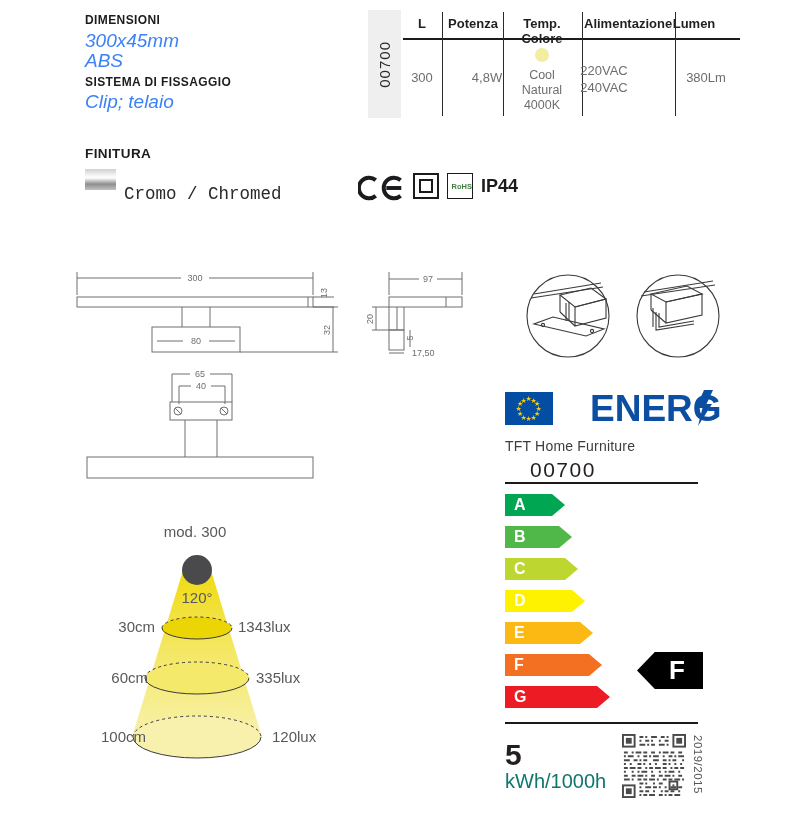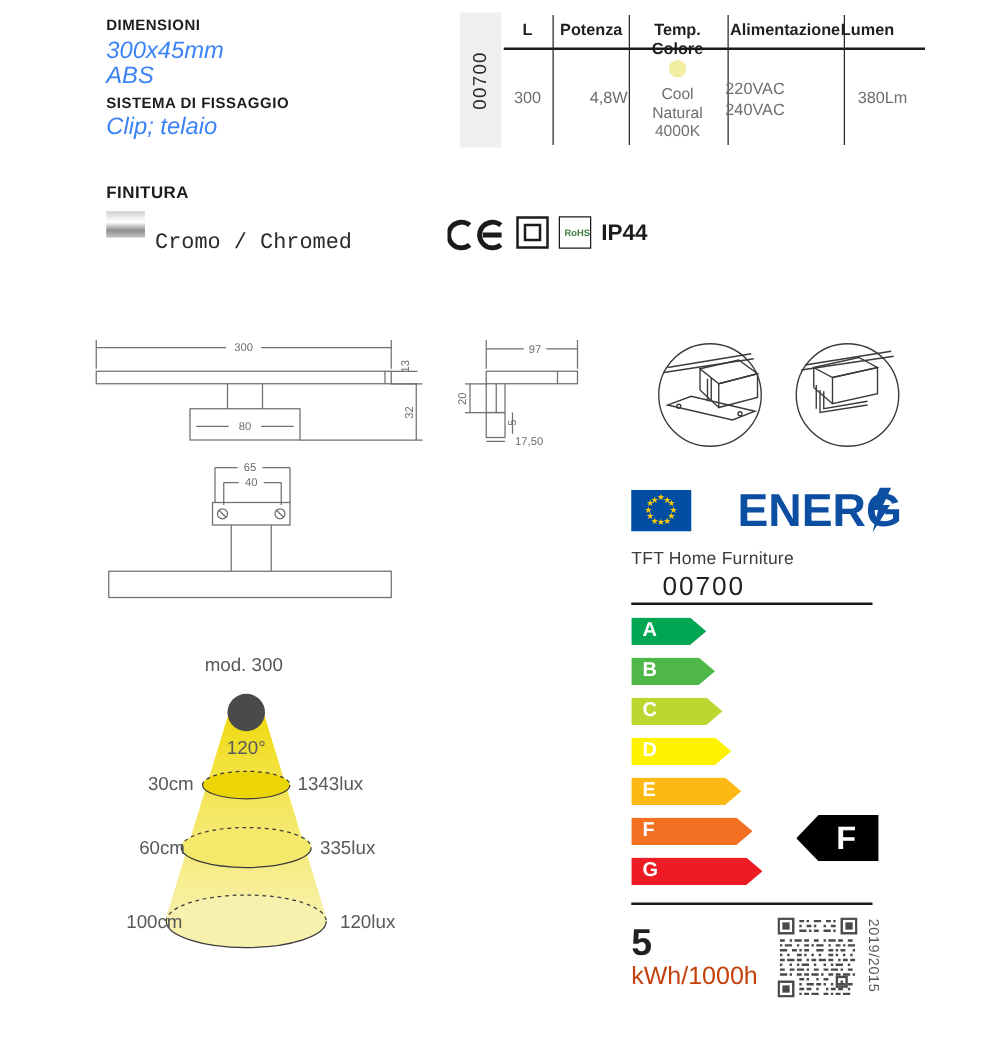--- a/index.html
+++ b/index.html
@@ -35,21 +35,21 @@
   .elabel-line{height:2px;background:#1a1a1a;}
   .energy-row{height:22px;margin-bottom:10px;color:#fff;font-weight:bold;font-size:16px;
       line-height:22px;padding-left:9px;box-sizing:border-box;
       clip-path:polygon(0 0, calc(100% - 13px) 0, 100% 50%, calc(100% - 13px) 100%, 0 100%);}
   .r-a{width:60px;} .r-b{width:67px;} .r-c{width:73px;} .r-d{width:80px;}
   .r-e{width:88px;} .r-f{width:97px;} .r-g{width:105px;}
   .black-pointer{width:66px;height:37px;background:#000;color:#fff;font-weight:bold;font-size:26px;
       line-height:37px;text-align:center;padding-left:14px;box-sizing:border-box;
       clip-path:polygon(0 50%, 27% 0, 100% 0, 100% 100%, 27% 100%);}
   .kwh-num{font-weight:bold;font-size:30px;color:#231f20;line-height:30px;}
-  .kwh-unit{font-size:20px;color:#c2410c;}
+  .kwh-unit{font-size:20px;color:#0f766e;}
   .reg-vert{writing-mode:vertical-rl;font-size:11.5px;color:#55565a;letter-spacing:.5px;}
   svg text{font-family:"Liberation Sans",sans-serif;}
   .dimtxt{font-size:9px;fill:#6d6e71;}
   .beamtxt{font-size:15px;fill:#58595b;}
 </style>
 </head>
 <body>
 
 <div id="page">
 

